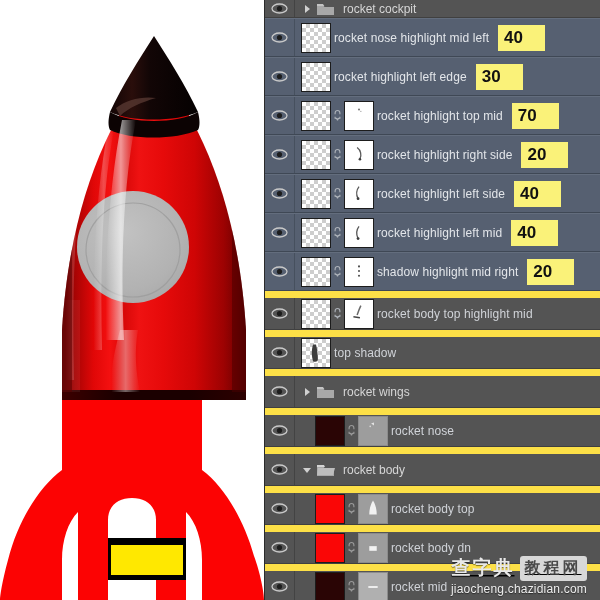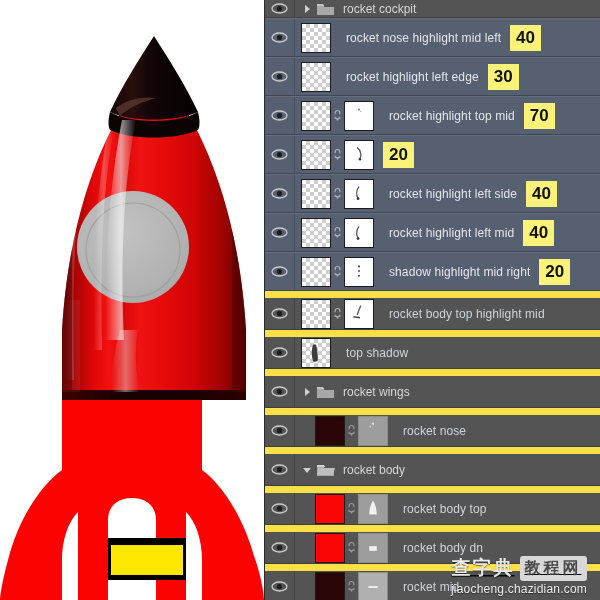--- a/index.html
+++ b/index.html
@@ -81,40 +81,40 @@
   .thumb.maskthumb{border:1px solid #8c8c8c;background:#9d9d9d;}
   .thumb svg{display:block;width:100%;height:100%;}
 
   .link{
     width:13px;height:30px;flex:0 0 auto;
     display:flex;align-items:center;justify-content:center;
   }
   .link svg{display:block;}
 
   .lname{
-    margin-left:15px;
+    margin-left:3px;
     color:#d0d3d8;
     font-size:12px;
     letter-spacing:.1px;
     white-space:nowrap;
   }
   .row.sel .lname{color:#e3e6ea;}
   .gname{
     margin-left:0;
     color:#d6d6d6;font-size:12px;white-space:nowrap;
   }
 
   .badge{
     margin-left:9px;
     background:#faf279;
     color:#111111;
     font-weight:bold;
     font-size:17px;
     line-height:1;
-    padding:4px 6px 5px 6px;
+    padding:4px 22px 5px 6px;
     white-space:nowrap;
     font-family:"Liberation Sans", sans-serif;
   }
 
   
   #watermark{
     position:absolute;right:6px;bottom:4px;
     width:152px;text-align:center;
     pointer-events:none;
     user-select:none;
@@ -342,20 +342,21 @@
             <path d="M4.5 11.5 a2.4 2.4 0 0 1 2.4 -2.4 v-1.3 M4.5 11.5 a2.4 2.4 0 0 0 -2.4 -2.4 v-1.3" fill="none" stroke="#aeb3ba" stroke-width="1.1"></path>
           </svg>
         </div>
         <div class="thumb">
           <svg viewBox="0 0 30 30">
             <rect width="30" height="30" fill="#ffffff"></rect>
             <path d="M13 7 C17 10 18 15 16 19" fill="none" stroke="#5a5a5a" stroke-width="1.4"></path>
             <circle cx="16" cy="19.5" r="1.4" fill="#3a3a3a"></circle>
           </svg>
         </div>
+        <span class="lname">rocket highlight right side</span>
         <span class="badge">20</span>
       </div>
     </div>
 
     <div class="row sel">
       <div class="eyecell">
         <svg class="eye" viewBox="0 0 17 11">
           <ellipse cx="8.5" cy="5.5" rx="7.5" ry="4.5" fill="none" stroke="#c9c9c9" stroke-width="1.3"></ellipse>
           <circle cx="8.5" cy="5.5" r="2.6" fill="#1d1d1d"></circle>
         </svg>

